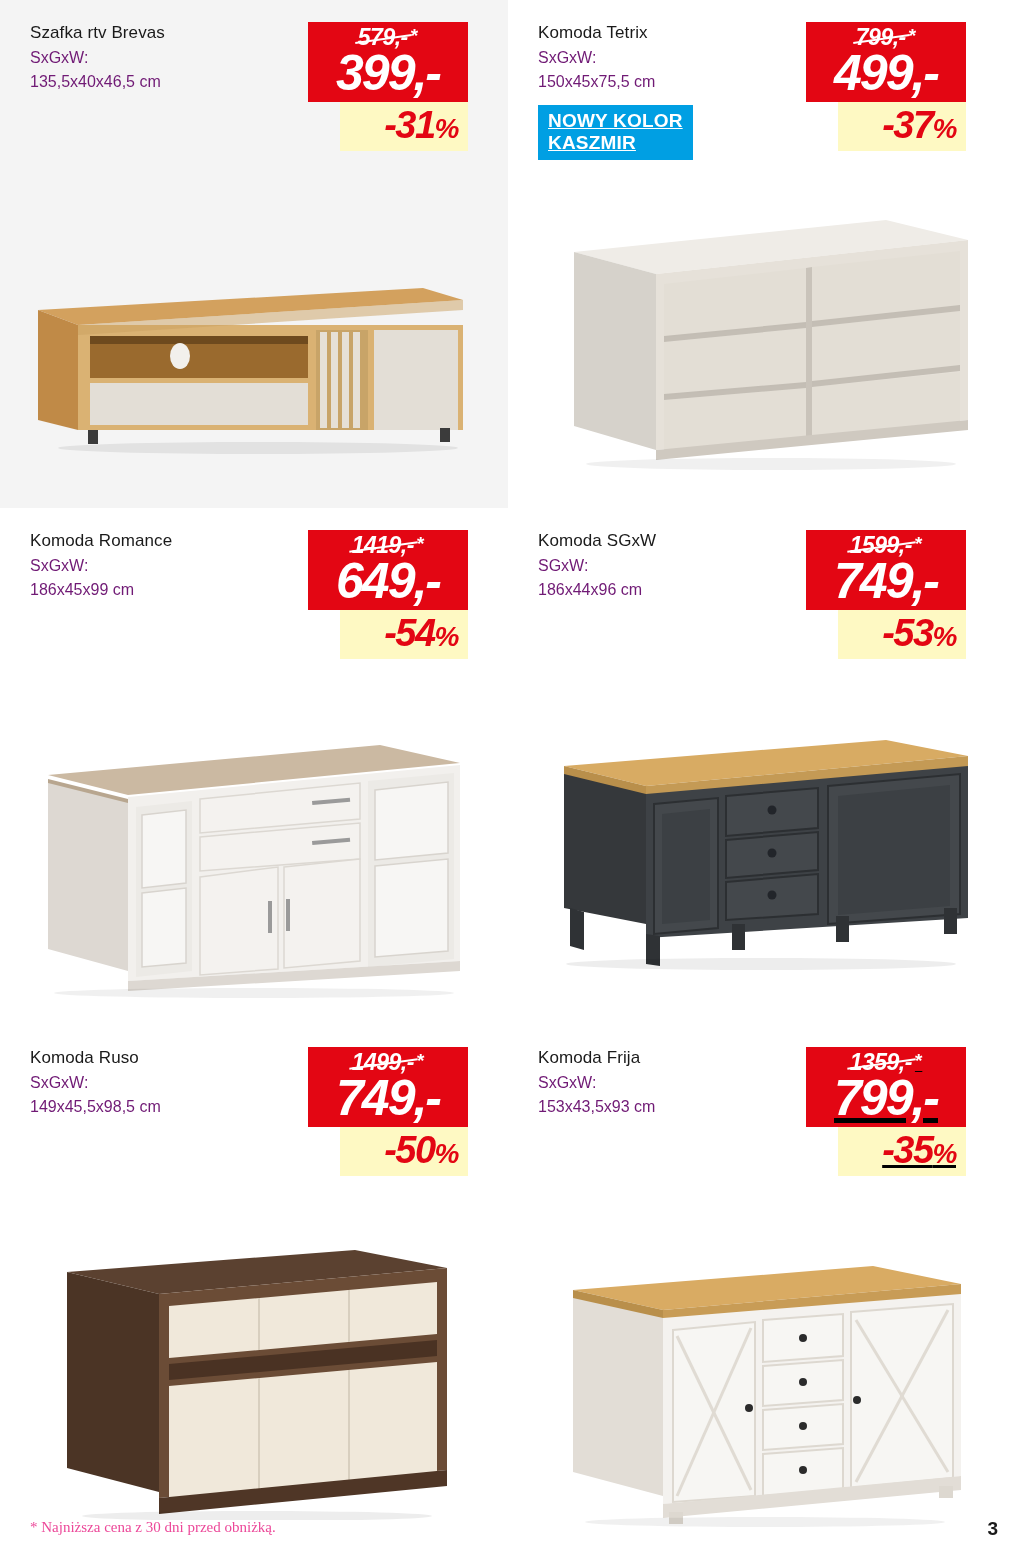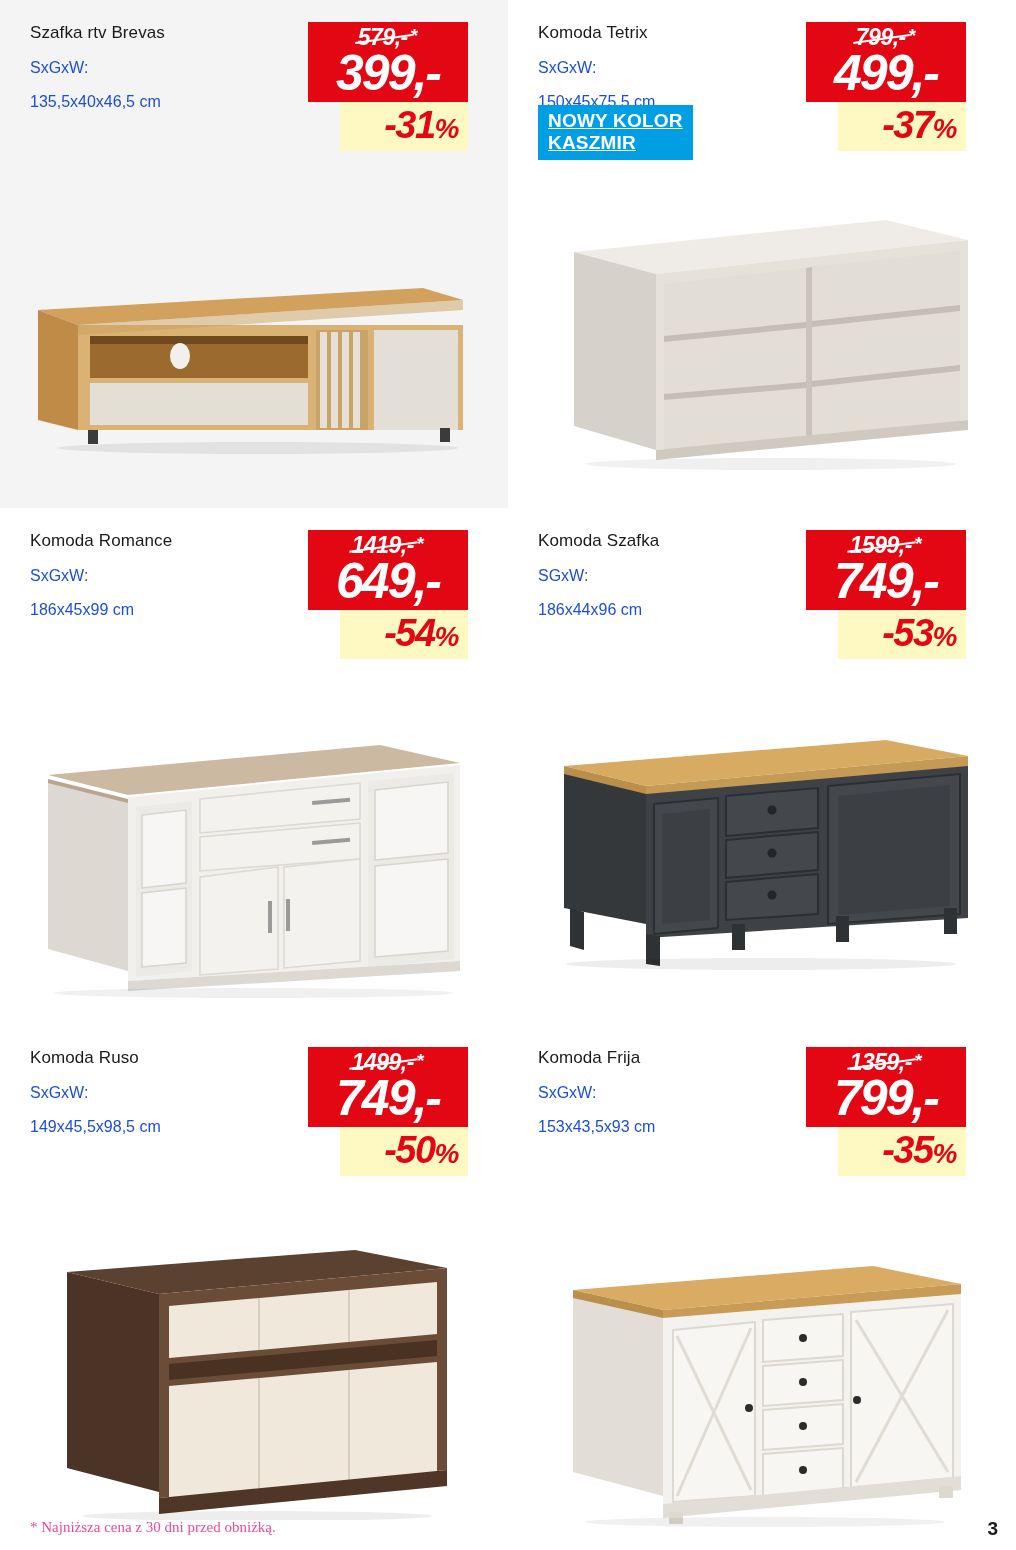--- a/index.html
+++ b/index.html
@@ -39,23 +39,23 @@
   }
   .ptitle {
     font-size: 17px;
     color: #1a1a1a;
     line-height: 1.35;
     letter-spacing: .1px;
   }
   .ptitle b { font-weight: normal; }
   .pdims {
     font-size: 16px;
-    color: #1d4ed8;
+    color: #701a75;
     line-height: 1.35;
-    margin-top: 12px;
+    margin-top: 2px;
     white-space: pre-line;
   }
 
   
   .pricebox {
     position: absolute;
     z-index: 6;
     width: 160px;
   }
   .pricebox .red {
@@ -320,21 +320,21 @@
           </g>
 
           <polygon points="98,248 430,228 430,238 98,258" fill="#ddd8d2"></polygon>
           <ellipse cx="224" cy="260" rx="200" ry="5" fill="#000" opacity=".06"></ellipse>
         </svg>
       </div>
     </div>
 
     <div class="cell white">
       <div class="ptext">
-        <div class="ptitle"><span>Komoda </span><b>Szafka</b></div>
+        <div class="ptitle"><span>Komoda </span><b>SGxW</b></div>
         <div class="pdims">SGxW:</div>
         <div class="pdims">186x44x96 cm</div>
       </div>
 
       <div class="pricebox" style="left:298px; top:22px;">
         <div class="red">
           <span class="oldwrap"><span class="oldprice">1599,-</span><span class="star">*</span></span>
           <span class="newprice">749,-</span>
         </div>
         <div class="yellow"><span>-53</span><span class="pct">%</span></div>
@@ -421,21 +421,21 @@
       <div class="footnote">* Najniższa cena z 30 dni przed obniżką.</div>
     </div>
 
     <div class="cell white">
       <div class="ptext">
         <div class="ptitle"><span>Komoda </span><b>Frija</b></div>
         <div class="pdims">SxGxW:</div>
         <div class="pdims">153x43,5x93 cm</div>
       </div>
 
-      <div class="pricebox" style="left:298px; top:22px;">
+      <div class="pricebox" style="left:298px; top:22px;text-decoration:underline;">
         <div class="red">
           <span class="oldwrap"><span class="oldprice">1359,-</span><span class="star">*</span></span>
           <span class="newprice">799,-</span>
         </div>
         <div class="yellow"><span>-35</span><span class="pct">%</span></div>
       </div>
 
       <div class="art" style="left:35px; top:225px; width:430px; height:280px;">
         <svg width="430" height="280" viewBox="0 0 430 280">
 

